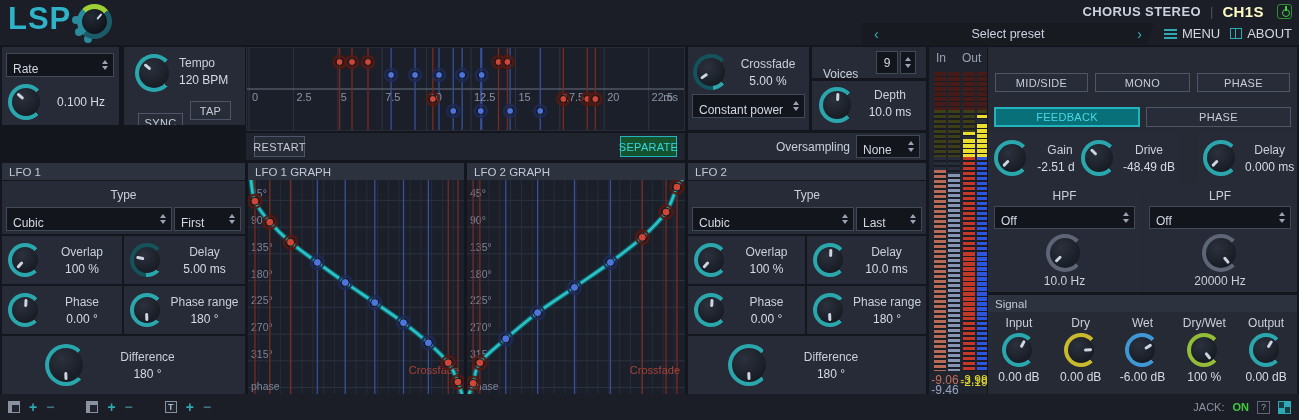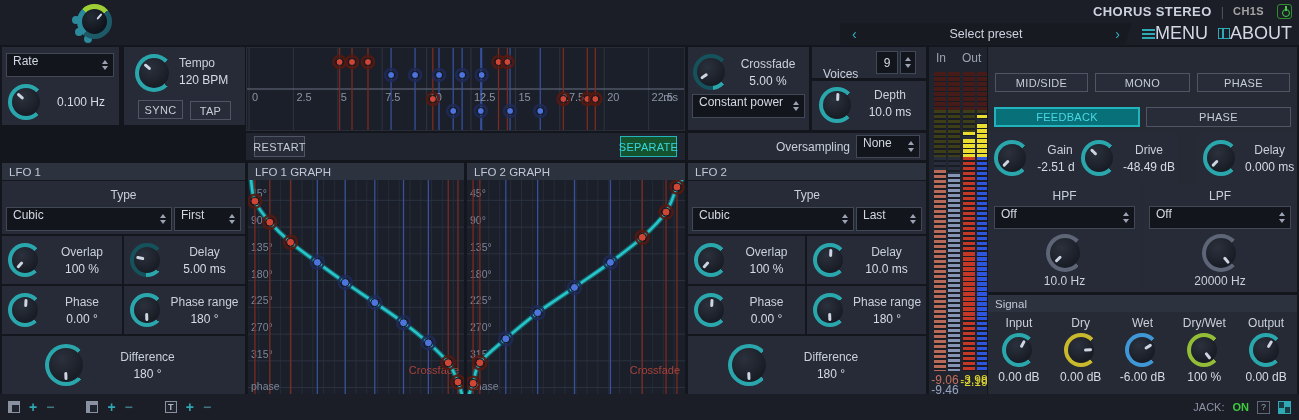--- a/index.html
+++ b/index.html
@@ -19,35 +19,35 @@
   .logo-knob{position:absolute;left:77px;top:4px;width:35px;height:35px;border-radius:50%;
      background:conic-gradient(from -45deg,#9ecf35 0 95deg,#1d5a68 95deg 265deg,#2a8a9c 265deg 360deg)}
   .logo-knob::after{content:"";position:absolute;inset:5px;border-radius:50%;background:radial-gradient(circle at 38% 32%,#242b36,#10141c 70%)}
   .logo-knob .ltick{position:absolute;inset:0;transform:rotate(40deg);z-index:2}
   .logo-knob .ltick::after{content:"";position:absolute;top:7px;left:calc(50% - 1px);width:2px;height:7px;background:#cfd6e2;border-radius:1px}
   .logo-bumps{position:absolute;left:72px;top:16px;width:8px;height:8px;border-radius:50%;background:#2a8a9c;
      box-shadow:3px 12px 0 0 #2a8a9c,12px 19px 0 0 #2a8a9c}
   .titlerow{position:absolute;right:7px;top:0;height:22px;display:flex;align-items:center;gap:9px}
   .plugname{font-size:13px;font-weight:bold;color:#ccd2de;letter-spacing:.4px}
   .titlesep{color:#4a5161;font-size:13px}
-  .plugid{font-size:11px;font-weight:bold;color:#a3a3a3;letter-spacing:.4px}
+  .plugid{font-size:15px;font-weight:bold;color:#fef9c3;letter-spacing:.4px}
   .power{width:15px;height:15px;border:1px solid #2f8f2f;border-radius:3px;position:relative;margin-left:4px}
   .power::before{content:"";position:absolute;left:3.5px;top:4px;width:6px;height:6px;border:1.5px solid #46d046;border-radius:50%}
   .power::after{content:"";position:absolute;left:6.5px;top:1.5px;width:2px;height:5px;background:#46d046}
   .menurow{position:absolute;right:7px;top:22px;height:23px;display:flex;align-items:center;gap:10px}
   .preset{width:292px;height:22px;background:#171a21;display:flex;align-items:center;padding:0 12px;
      clip-path:polygon(0 0,100% 0,calc(100% - 7px) 100%,0 100%)}
   .preset .pv{color:#34b4c4;font-size:14px;line-height:1}
   .preset .pl{flex:1;text-align:center;font-size:12.5px;color:#ccd2de}
-  .mbtn{display:flex;align-items:center;font-size:18px;color:#d2d8e2;cursor:default}
+  .mbtn{display:flex;align-items:center;gap:5px;font-size:13px;color:#d2d8e2;cursor:default}
   .ham{width:13px;height:10px;background:repeating-linear-gradient(180deg,#2fa9b4 0 2px,transparent 2px 4px)}
   .abt{width:12px;height:11px;border:1.5px solid #2fa9b4;position:relative}
   .abt::after{content:"";position:absolute;left:3.5px;top:0;width:1.5px;height:100%;background:#2fa9b4}
   
-  .dd{position:absolute;display:flex;align-items:flex-start;height:24px;background:#12151c;border:1px solid #424956;padding-left:6px;font-size:12px;color:#d2d8e2}
+  .dd{position:absolute;display:flex;align-items:flex-end;height:24px;background:#12151c;border:1px solid #424956;padding-left:6px;font-size:12px;color:#d2d8e2}
   .dd .txt{flex:1;white-space:nowrap;overflow:hidden}
   .arr{width:16px;height:100%;display:flex;flex-direction:column;align-items:center;justify-content:center;gap:2.5px;flex:none}
   .arr::before{content:"";border-left:3.5px solid transparent;border-right:3.5px solid transparent;border-bottom:4px solid #9aa2b4}
   .arr::after{content:"";border-left:3.5px solid transparent;border-right:3.5px solid transparent;border-top:4px solid #9aa2b4}
   .btn{position:absolute;display:flex;align-items:center;justify-content:center;background:#272c38;border:1px solid #4e5665;color:#c6cdd9;font-size:11px;letter-spacing:.3px}
   .btn-separate{border-color:#23b3bd;background:#14532d;color:#37d6de}
   .btn-feedback{border:2px solid #23b3bd;background:#077079;color:#49d8e2}
   
   .knob{position:relative;flex:none;width:var(--s,34px);height:var(--s,34px);--fill:270deg;--ring:#2aa7ad;--dim:#14525c}
   .knob i{position:absolute;display:block}
@@ -93,20 +93,21 @@
   .typehead{position:absolute;left:0;right:0;text-align:center;font-size:12px;color:#c9cfdb}
   .flab{position:absolute;left:0;right:0;text-align:center;font-size:12px;color:#c9cfdb}
   .sigcol{flex:1;display:flex;flex-direction:column;align-items:center;gap:3px;padding-top:3px}
 </style>
 </head>
 <body>
 
 <div id="app">
 
   <div class="topstrip">
+    <span class="logo-text">LSP</span>
     <div class="logo-bumps"></div>
     <div class="logo-knob">
         <span class="ltick"></span>
       </div>
 
     <div class="titlerow">
       <span class="plugname">CHORUS STEREO</span>
       <span class="titlesep">|</span>
       <span class="plugid">CH1S</span>
       <div class="power"></div>
@@ -145,21 +146,21 @@
   <div class="panel" style="left:124px;top:47px;width:121px;height:78px;background:#262b37">
     <div class="knob" style="position:absolute;left:11px;top:7px;--s:38px;--ptr:-50deg">
         <i class="ring"></i>
         <i class="face"></i>
         <i class="ptr"></i>
       </div>
     <div class="abs" style="left:55px;top:9px;width:62px;text-align:left">
       <div class="lab">Tempo</div>
       <div class="val" style="margin-top:3px">120 BPM</div>
     </div>
-    <div class="btn" style="left:14px;top:53px;width:45px;height:19px">
+    <div class="btn" style="left:14px;top:66px;width:45px;height:19px">
         <span>SYNC</span>
       </div>
     <div class="btn" style="left:66px;top:54px;width:41px;height:19px">
         <span>TAP</span>
       </div>
   </div>
 
   <div id="timeline-panel" class="panel" style="left:246px;top:47px;width:439px;height:84px">
     <svg class="gsvg" viewBox="0 0 437 82" width="437" height="82">
         <line x1="2" y1="0" x2="2" y2="82" stroke="#2e3440" stroke-width="1"></line>

